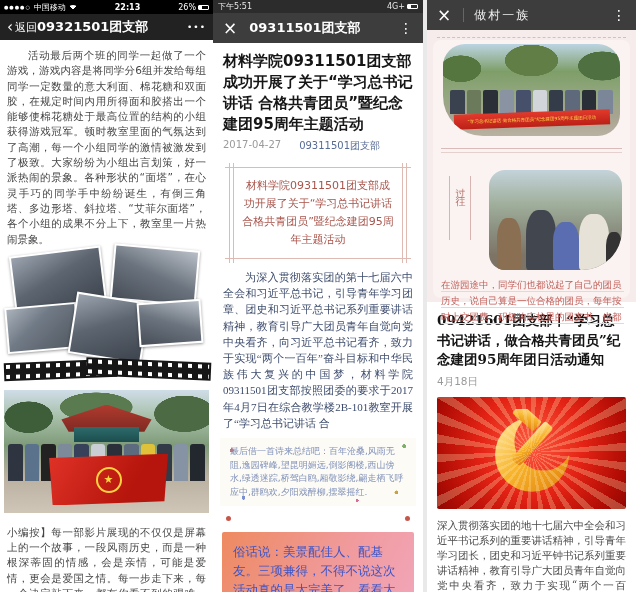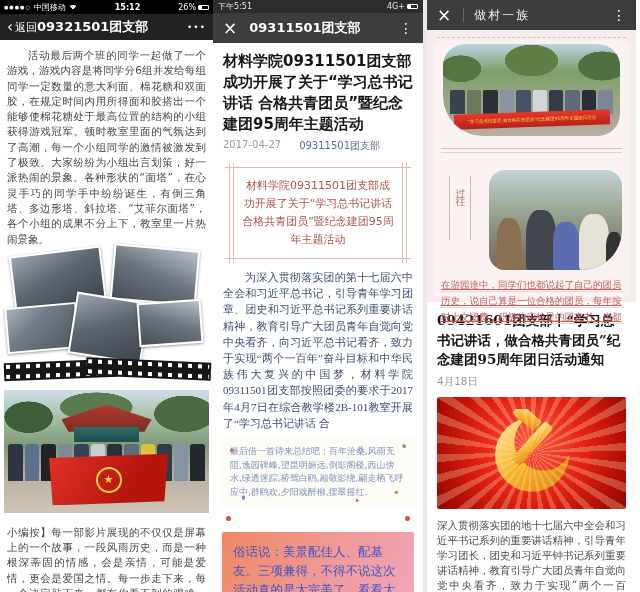--- a/index.html
+++ b/index.html
@@ -84,21 +84,21 @@
     radial-gradient(ellipse 40px 24px at 90% 40%,#4f7040 60%,transparent 61%);}
   .p1crowd{position:absolute;bottom:24%;left:4%;right:4%;height:26%;display:flex;gap:2px;}
   .p1crowd i{flex:1;border-radius:2px 2px 0 0;}
   .banner{position:absolute;bottom:10%;left:6%;right:6%;height:15px;background:linear-gradient(#e23a2c,#bb2016);transform:rotate(-2deg);color:#ffd84d;font-size:4.5px;line-height:15px;text-align:center;overflow:hidden;white-space:nowrap;}
   .seps{position:absolute;top:118px;left:14px;right:14px;}
   .seps .l1{height:1px;background:#d9bcba;margin-bottom:3px;}
   .seps .l2{height:1px;background:#e6d0ce;}
   .vertlabel{position:absolute;top:146px;left:22px;writing-mode:vertical-rl;letter-spacing:8px;font-size:10px;color:#b8736b;border-left:1px solid #d9b5b1;border-right:1px solid #d9b5b1;padding:4px 3px;height:64px;font-family:"DejaVu Serif","Liberation Serif",serif;}
   .photo2{position:absolute;top:140px;left:62px;right:14px;height:100px;border-radius:16px 16px 40px 16px;overflow:hidden;background:linear-gradient(#c3d3da 0,#9fae9a 35%,#8b8f80 60%,#7e7466 85%);}
   .p2fig{position:absolute;border-radius:40% 40% 8% 8%;}
-  .note{position:absolute;top:246px;left:14px;right:12px;font-size:9.5px;line-height:16px;color:#c2605b;font-family:"DejaVu Serif","Liberation Serif",serif;background:repeating-linear-gradient(transparent 0 15px,#ecd4d2 15px 16px);padding-top:1px;text-decoration:underline;}
+  .note{position:absolute;top:246px;left:14px;right:12px;font-size:9.5px;line-height:16px;color:#c2605b;font-family:"DejaVu Serif","Liberation Serif",serif;background:repeating-linear-gradient(transparent 0 15px,#ecd4d2 15px 16px);padding-top:1px;}
   .whitezone{background:#fff;flex:1 1 auto;padding:9px 10px 0;}
   .itemtitle{font-weight:bold;font-size:13.5px;line-height:19.5px;color:#141414;font-family:"DejaVu Serif","Liberation Serif",serif;}
   .itemdate{color:#9a9a9a;font-size:10.5px;margin:5px 0 8px;}
   .emblem{height:112px;position:relative;overflow:hidden;border-radius:2px;display:flex;align-items:center;justify-content:center;
     background:radial-gradient(circle at 50% 42%,#ff5a40 0,#e42315 45%,#b30d05 80%,#8f0702 100%);}
   .rays{position:absolute;inset:-40%;background:repeating-conic-gradient(from 0deg,rgba(255,230,180,.28) 0 5deg,transparent 5deg 12deg);}
   .kaiti{font-family:"DejaVu Serif","Liberation Serif",serif;font-size:10.5px;line-height:15px;color:#4c4c4c;margin-top:9px;text-align:justify;}
   .wifi{display:inline-block;width:8px;height:5px;background:conic-gradient(from -50deg at 50% 100%,transparent 0 10deg,#fff 10deg 90deg,transparent 90deg);border-radius:50% 50% 0 0;}
   .batt{display:inline-block;width:11px;height:5px;border:1px solid #fff;border-radius:1px;position:relative;margin-left:2px;}
   .batt::after{content:"";position:absolute;left:0;top:0;bottom:0;width:30%;background:#fff;}
@@ -106,21 +106,21 @@
 </head>
 <body>
 
 <div id="app">
 
   <div class="phone p-left">
     <div class="sbar">
       <span style="font-size:5px;letter-spacing:1px;">●●●●○</span>
       <span style="margin-left:3px;">中国移动</span>
       <span class="wifi" style="margin-left:3px;"></span>
-      <span class="mid">15:12</span>
+      <span class="mid">22:13</span>
       <span>26%</span>
       <span class="batt"></span>
     </div>
     <div class="navA">
       <span class="back">
         <span style="font-size:15px;">‹</span>
         <span>返回</span>
       </span>
       <span class="t">09321501团支部</span>
       <span class="more">•••</span>

